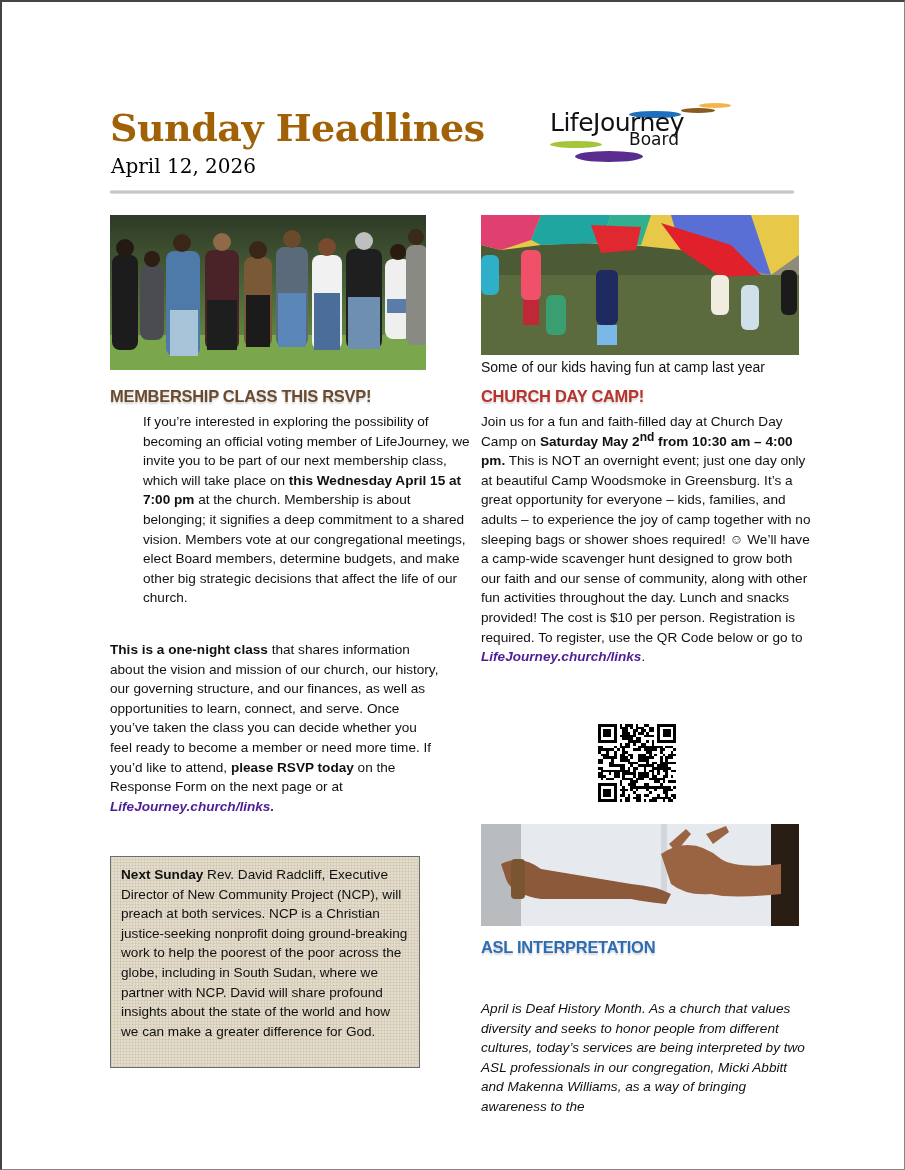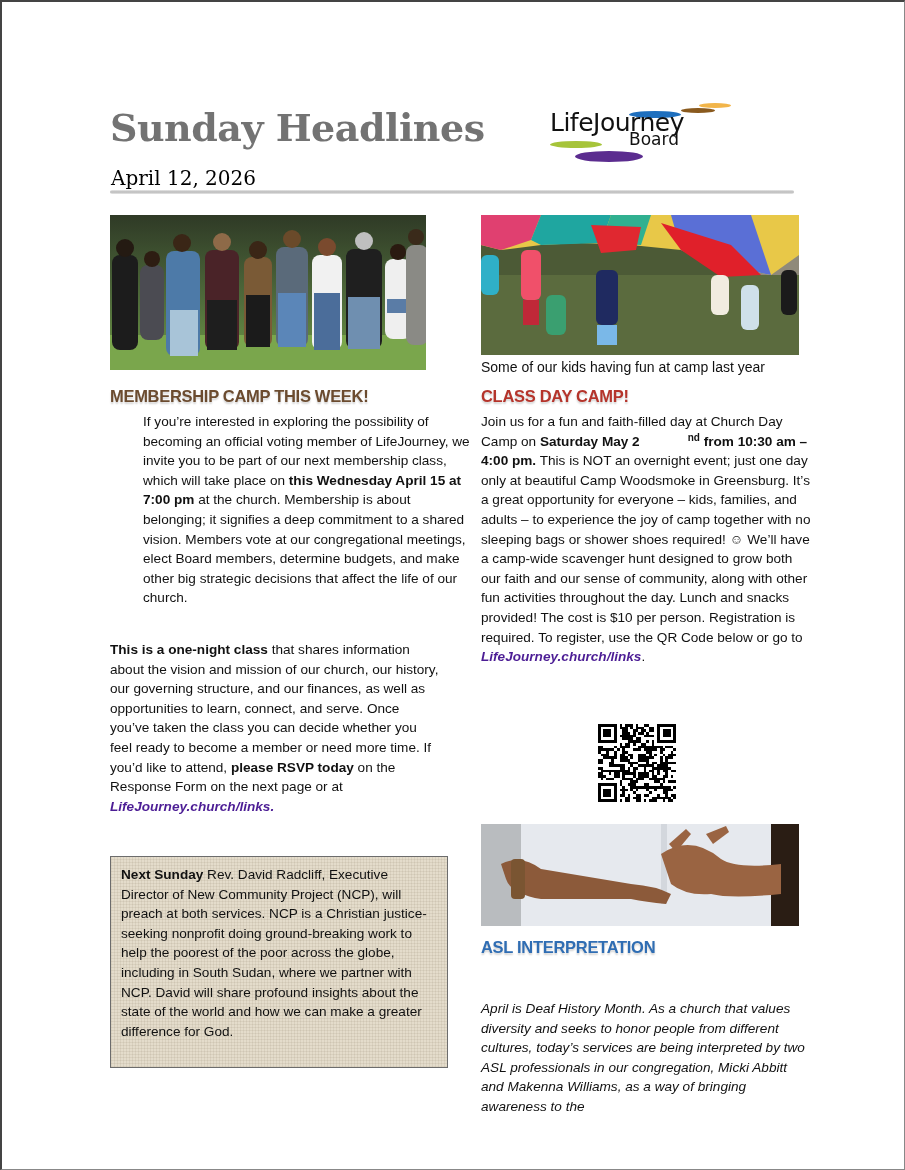--- a/index.html
+++ b/index.html
@@ -12,26 +12,26 @@
     box-sizing: border-box;
     border-top: 2px solid #444;
     border-left: 2px solid #444;
     border-right: 1px solid #888;
     border-bottom: 1px solid #888;
   }
   .abs { position: absolute; }
   .title {
     left: 108px; top: 103px;
     font-family: "DejaVu Serif", serif; font-weight: bold;
-    font-size: 38px; letter-spacing: -0.5px; color: #737373; text-align: center;
+    font-size: 38px; letter-spacing: -0.5px; color: #a16207; text-align: center;
   }
   .date {
     left: 109px; top: 152px;
     font-family: "DejaVu Serif", serif;
-    font-size: 20px; color: #000; margin-top: 12px;
+    font-size: 20px; color: #000;
   }
   .rule {
     left: 108px; top: 188px; width: 684px; height: 4px;
     background: linear-gradient(#e8e8e8, #b9b9b9 50%, #e8e8e8);
     border-radius: 2px;
   }
   
   .logo { left: 545px; top: 99px; width: 190px; height: 62px; }
   .logo .ell { position: absolute; border-radius: 50%; }
   .logo .word1 {
@@ -58,24 +58,24 @@
   .h-asl { left: 479px; top: 936px; color: #2f6db3; }
   .body-text {
     font-size: 13.6px; line-height: 19.6px; color: #111;
   }
   .p1 { left: 108px; top: 410px; width: 330px; margin-left: 33px; }
   .p2 { left: 108px; top: 638px; width: 330px; }
   .p3 { left: 479px; top: 410px; width: 330px; }
   .p4 { left: 479px; top: 997px; width: 330px; font-style: italic; }
   .link { color: #4c1d95; font-weight: bold; font-style: italic; text-decoration: none; }
   b { font-weight: bold; }
-  sup { font-size: 10px; line-height: 0; vertical-align: 5px; margin-left: 48px; }
+  sup { font-size: 12px; line-height: 0; vertical-align: 5px; }
   .qr { left: 596px; top: 722px; width: 78px; height: 78px; }
   .notebox {
-    left: 108px; top: 854px; width: 338px; height: 212px;
+    left: 108px; top: 854px; width: 310px; height: 212px;
     box-sizing: border-box; border: 1.5px solid #6c6c6c;
     background-color: #e4dccb;
     background-image:
       repeating-linear-gradient(0deg, rgba(120,105,80,0.10) 0 1px, transparent 1px 3px),
       repeating-linear-gradient(90deg, rgba(120,105,80,0.10) 0 1px, transparent 1px 3px);
     padding: 8px 8px 0 10px;
   }
 </style>
 </head>
 <body>
@@ -131,21 +131,21 @@
       <circle cx="254" cy="26" r="9" fill="#bfbfbf"></circle>
       <rect x="275" y="44" width="26" height="80" rx="8" fill="#efefef"></rect>
       <rect x="277" y="84" width="22" height="14" fill="#5a7ca6"></rect>
       <circle cx="288" cy="37" r="8" fill="#2a1a10"></circle>
       <rect x="296" y="30" width="22" height="100" rx="8" fill="#8a8a85"></rect>
       <circle cx="306" cy="22" r="8" fill="#3a2a1a"></circle>
     </g>
   </svg>
 </div>
 
-<h2 class="abs h-member">MEMBERSHIP CAMP THIS WEEK!</h2>
+<h2 class="abs h-member">MEMBERSHIP CLASS THIS RSVP!</h2>
 
 <div class="abs body-text p1"><span>If you’re interested in exploring the possibility of becoming an official voting member of LifeJourney, we invite you to be part of our next membership class, which will take place on </span><b>this Wednesday April 15 at 7:00 pm</b><span> at the church. Membership is about belonging; it signifies a deep commitment to a shared vision.  Members vote at our congregational meetings, elect Board members, determine budgets, and make other big strategic decisions that affect the life of our church.</span></div>
 
 <div class="abs body-text p2"><b>This is a one-night class</b><span> that shares information about the vision and mission of our church, our history, our governing structure, and our finances, as well as opportunities to learn, connect, and serve.  Once you’ve taken the class you can decide whether you feel ready to become a member or need more time.  If you’d like to attend, </span><b>please RSVP today</b><span> on the Response Form on the next page or at </span><br><a class="link">LifeJourney.church/links.</a></div>
 
 <div class="abs notebox body-text"><b>Next Sunday</b><span> Rev. David Radcliff, Executive Director of New Community Project (NCP), will preach at both services.  NCP is a Christian justice-seeking nonprofit doing ground-breaking work to help the poorest of the poor across the globe, including in South Sudan, where we partner with NCP.  David will share profound insights about the state of the world and how we can make a greater difference for God.</span></div>
 
 <div class="abs photo img2">
   <svg width="318" height="140" viewBox="0 0 318 140">
     <rect width="318" height="140" fill="#4c5a36"></rect>
@@ -164,21 +164,21 @@
     <rect x="115" y="55" width="22" height="55" rx="6" fill="#1f2a60"></rect>
     <rect x="116" y="110" width="20" height="20" fill="#7ab8e8"></rect>
     <rect x="260" y="70" width="18" height="45" rx="6" fill="#cfe0ea"></rect>
     <rect x="230" y="60" width="18" height="40" rx="6" fill="#f1ece0"></rect>
     <rect x="0" y="40" width="18" height="40" rx="6" fill="#2fb0c8"></rect>
     <rect x="300" y="55" width="16" height="45" rx="6" fill="#1b1b1b"></rect>
   </svg>
 </div>
 <div class="abs caption">Some of our kids having fun at camp last year</div>
 
-<h2 class="abs h-camp">CLASS DAY CAMP!</h2>
+<h2 class="abs h-camp">CHURCH DAY CAMP!</h2>
 
 <div class="abs body-text p3"><span>Join us for a fun and faith-filled day at Church Day Camp on </span><b><span>Saturday May 2</span><sup>nd</sup><span> from 10:30 am – 4:00 pm.</span></b><span>  This is NOT an overnight event; just one day only at beautiful Camp Woodsmoke in Greensburg.  It’s a great opportunity for everyone – kids, families, and adults – to experience the joy of camp together with no sleeping bags or shower shoes required! ☺ We’ll have a camp-wide scavenger hunt designed to grow both our faith and our sense of community, along with other fun activities throughout the day.  Lunch and snacks provided!  The cost is $10 per person. Registration is required.  To register, use the QR Code below or go to </span><a class="link">LifeJourney.church/links</a><span>.</span></div>
 
 <div class="abs qr">
   <svg id="qr-svg" width="78" height="78" viewBox="0 0 29 29" shape-rendering="crispEdges">
       <rect x="8" y="0" width="1" height="1" fill="#000"></rect>
       <rect x="10" y="0" width="1" height="1" fill="#000"></rect>
       <rect x="11" y="0" width="1" height="1" fill="#000"></rect>
       <rect x="12" y="0" width="1" height="1" fill="#000"></rect>
       <rect x="14" y="0" width="1" height="1" fill="#000"></rect>

